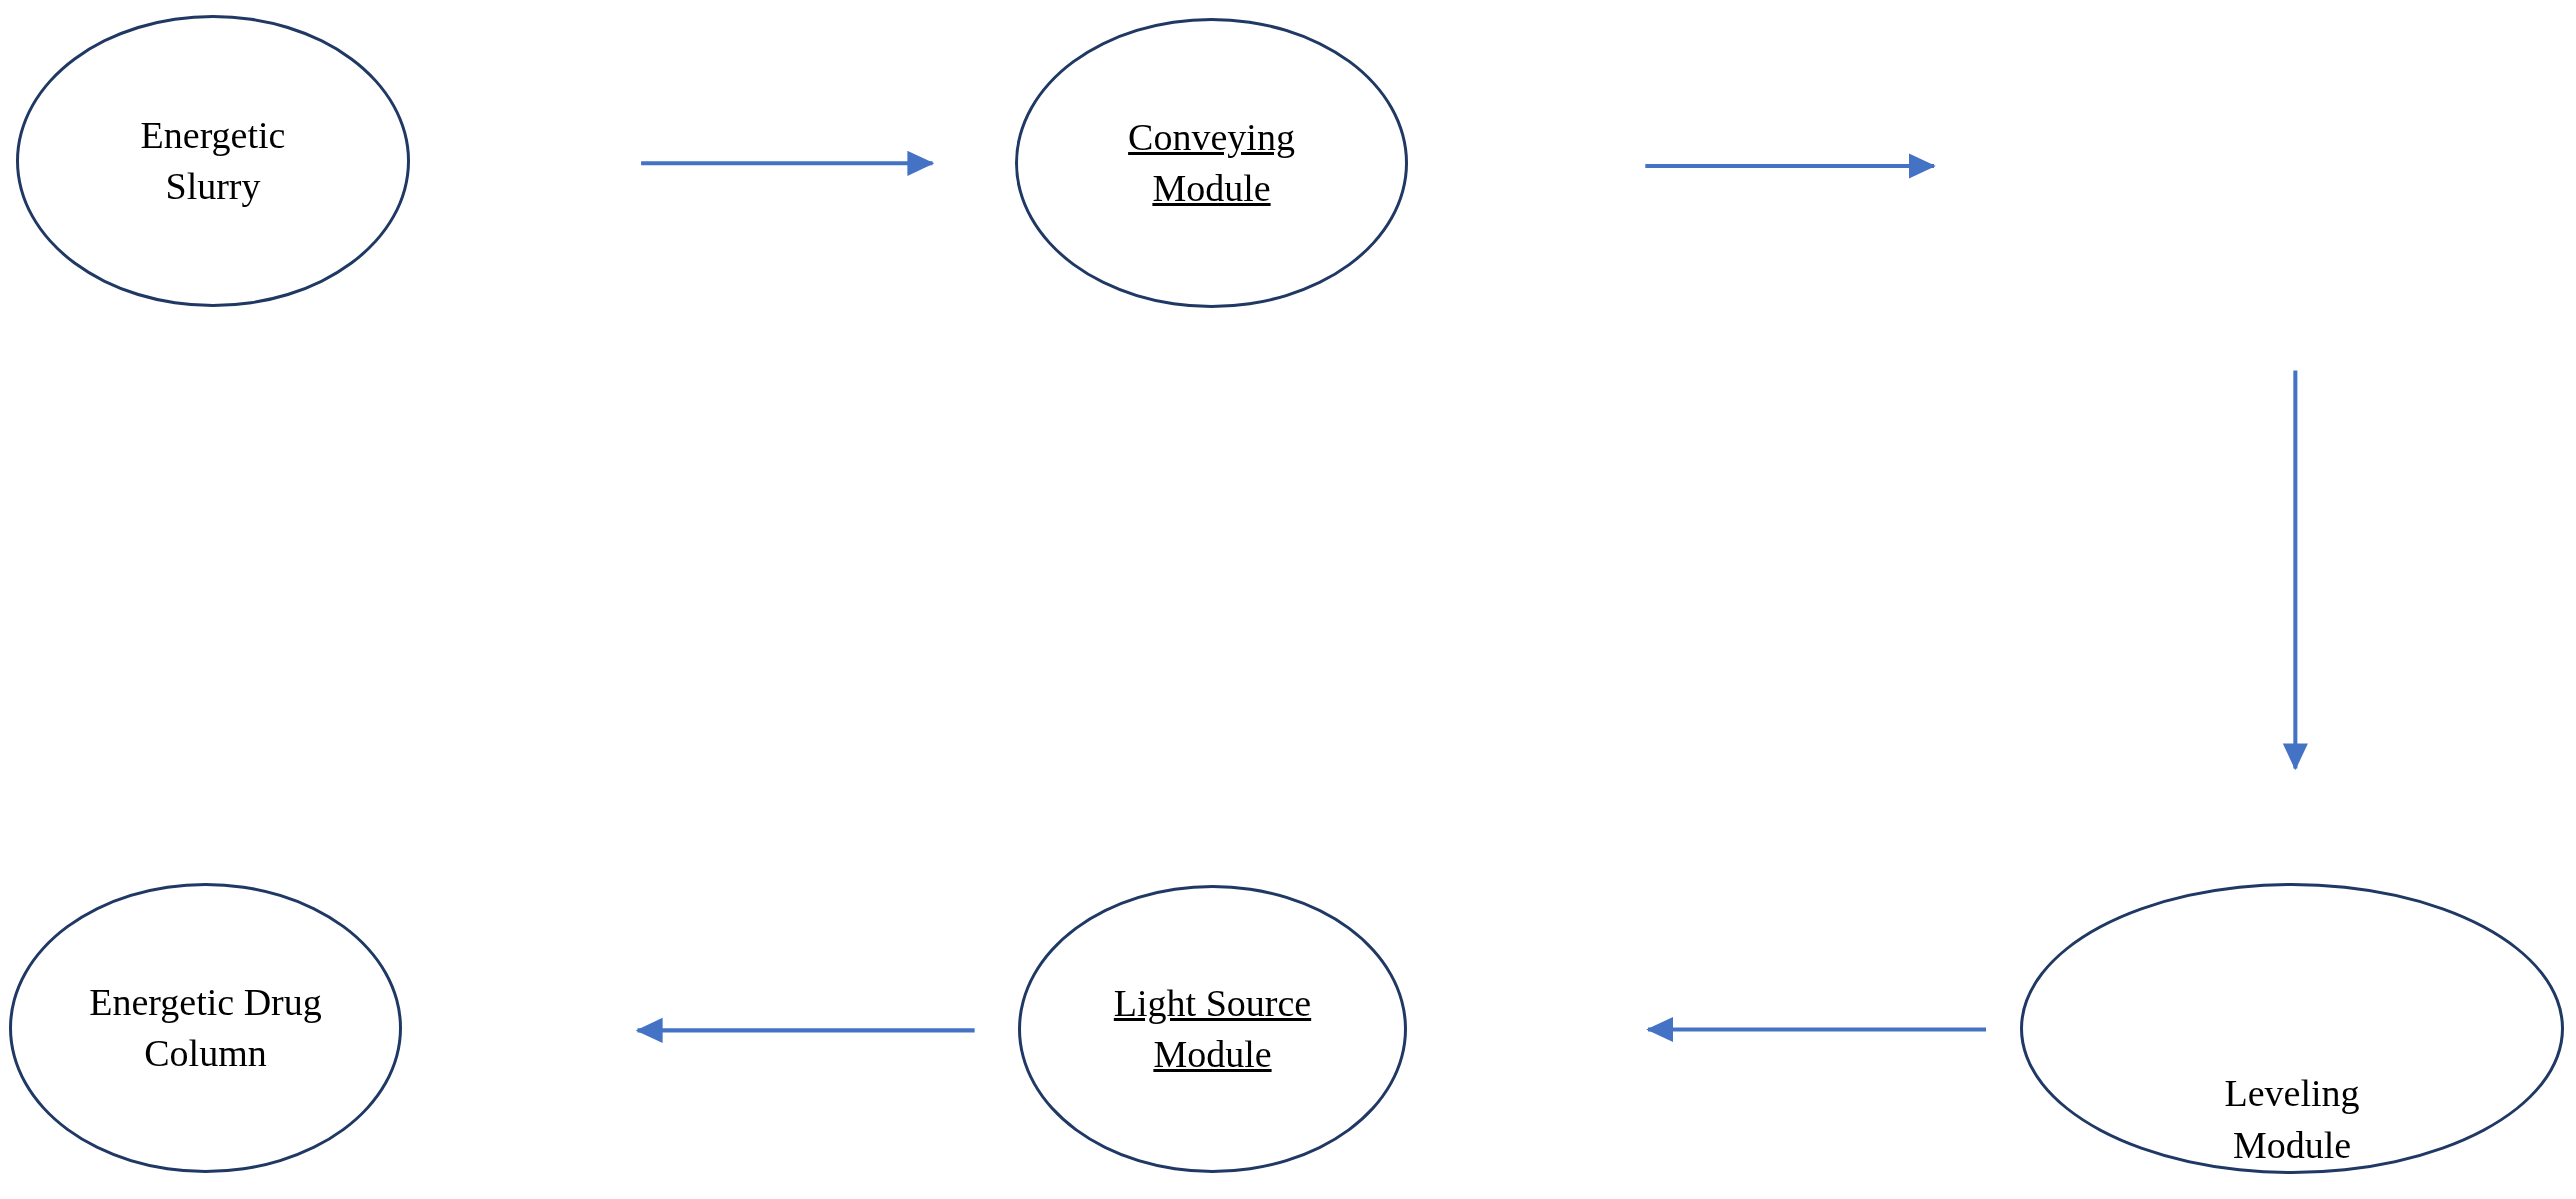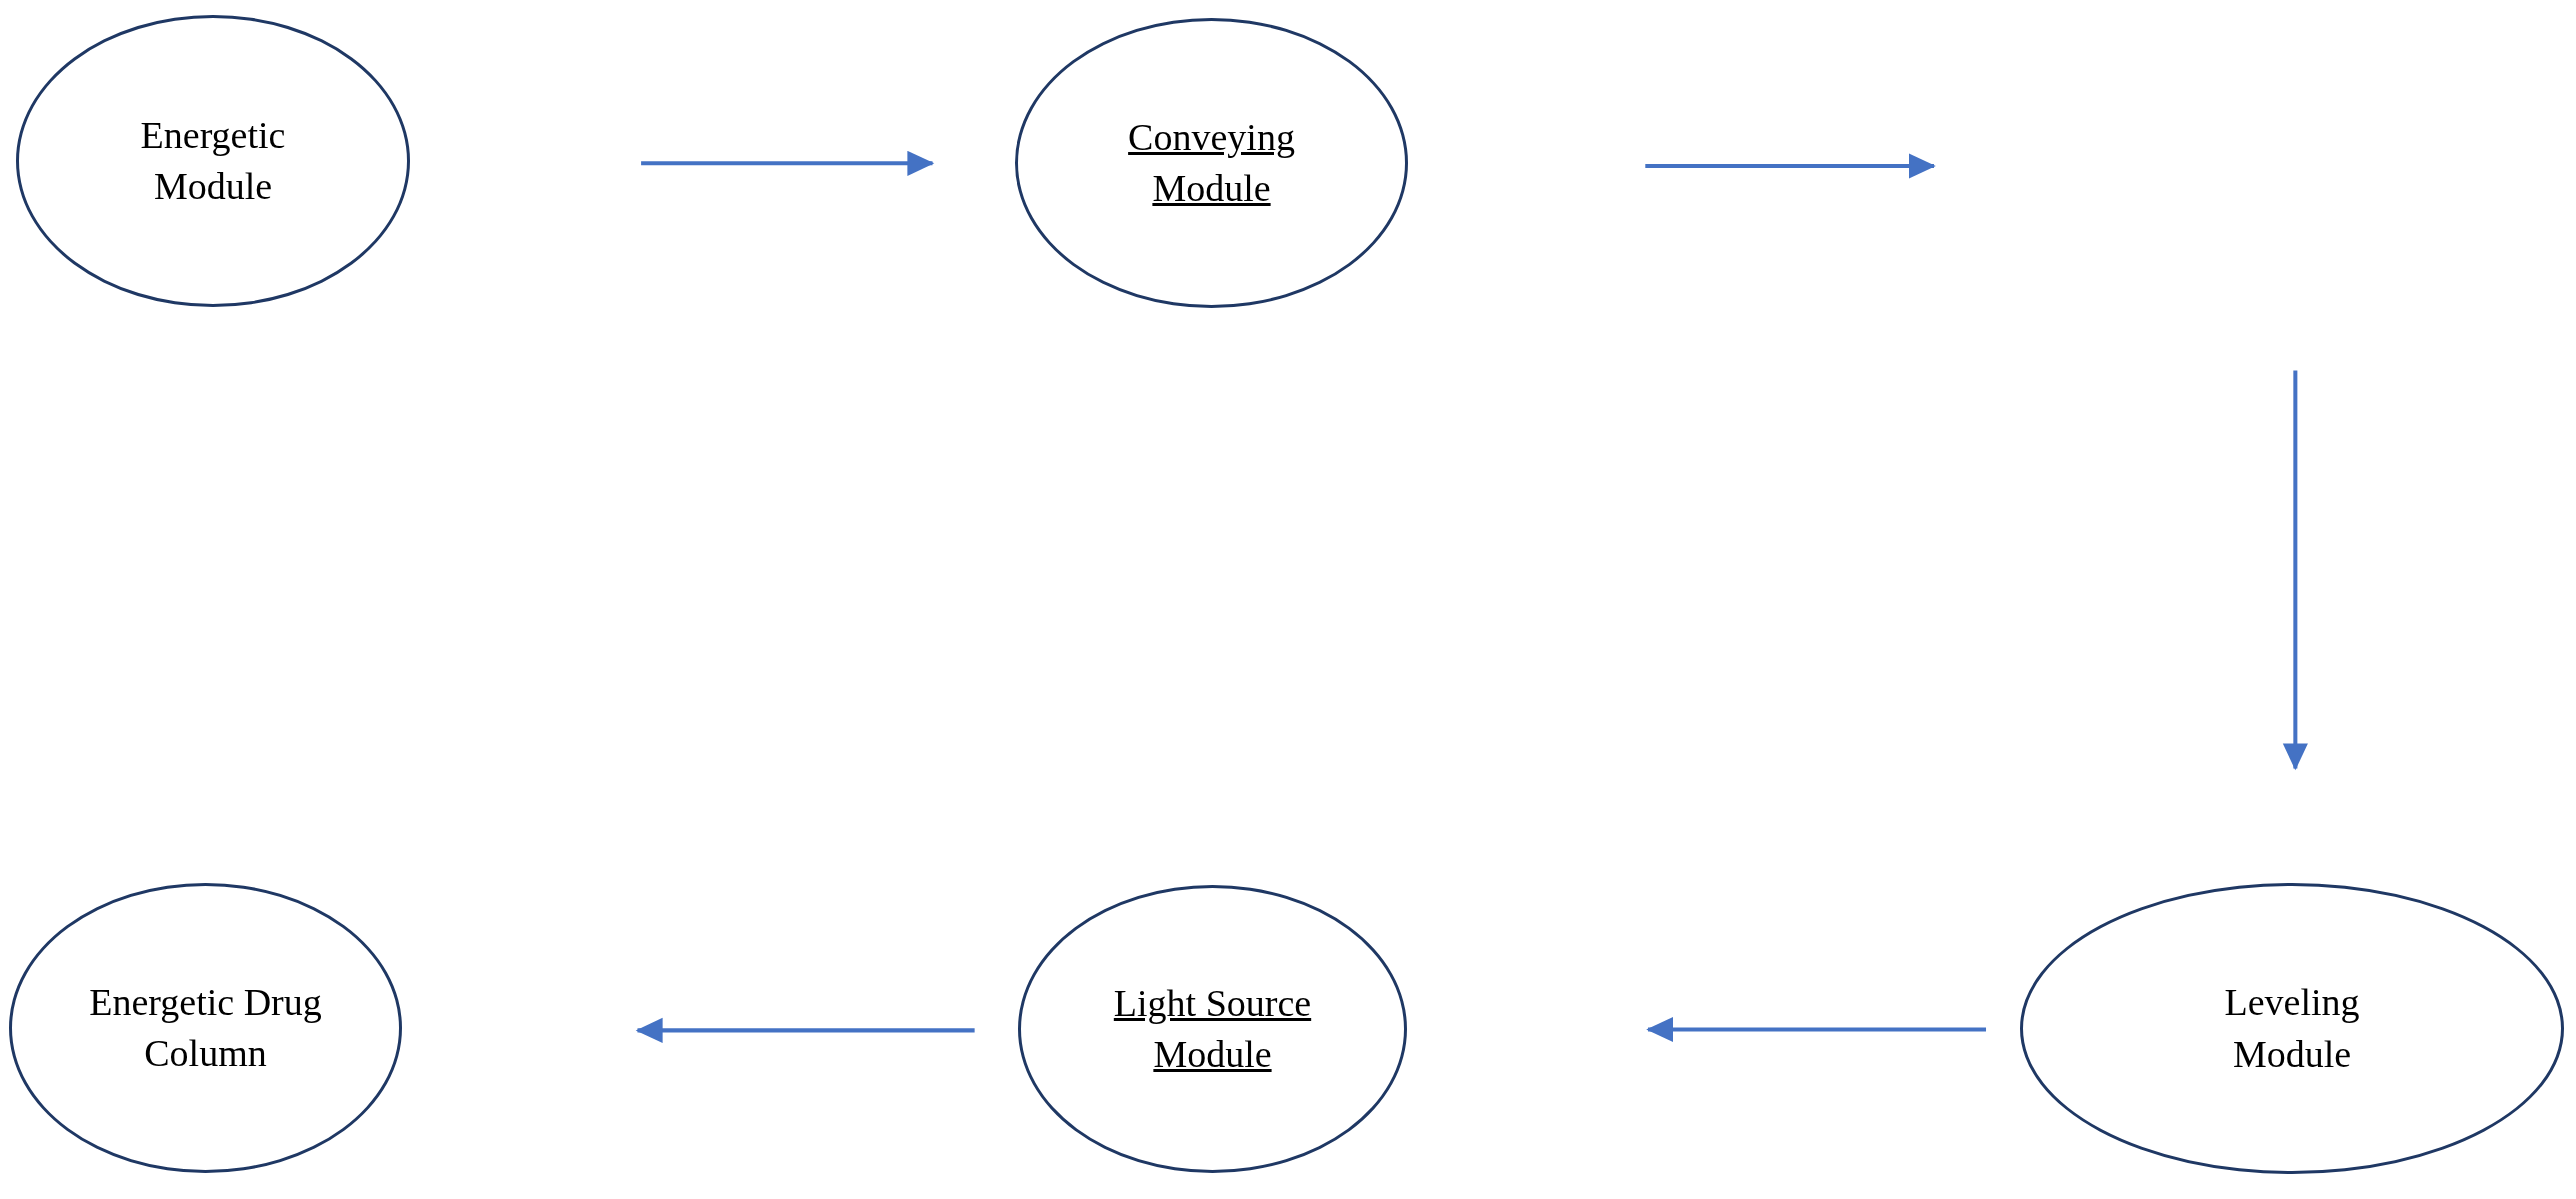--- a/index.html
+++ b/index.html
@@ -47,21 +47,21 @@
     color: var(--text, #000000);
     text-align: center;
     white-space: pre-line;
   }
   
   .node-1 { left: 16px;   top: 15.2px;  width: 394px; height: 292px; }
   .node-2 { left: 1015px; top: 18px;  width: 393px; height: 290px; text-decoration: underline; }
   .node-3 { left: 2028px; top: 16px;  width: 529px; height: 289px; }
   .node-4 { left: 9px;   top: 883px; width: 393px; height: 290px; }
   .node-5 { left: 1018px; top: 885px; width: 389px; height: 288px; text-decoration: underline; }
-  .node-6 { left: 2020px; top: 883px; width: 544px; height: 291px; }
+  .node-6 { left: 2020px; top: 883px; width: 544px; height: 291px; align-items: flex-end; }
 </style>
 </head>
 <body>
 
 <div class="canvas">
 
   <svg class="arrows" viewBox="0 0 2873 1338" xmlns="http://www.w3.org/2000/svg" aria-hidden="true">
     <defs>
       <marker id="ah" markerUnits="userSpaceOnUse" markerWidth="34" markerHeight="30" refX="28" refY="14" orient="auto">
         <path class="arrowhead" d="M0,0 L30,14 L0,28 Z"></path>
@@ -74,21 +74,21 @@
 
     <line class="arrow-line" marker-end="url(#ah)" x1="2560" y1="413" x2="2560" y2="857"></line>
 
     <line class="arrow-line" marker-end="url(#ah)" x1="2215" y1="1148" x2="1838" y2="1148"></line>
 
     <line class="arrow-line" marker-end="url(#ah)" x1="1087" y1="1149" x2="711" y2="1149"></line>
   </svg>
 
   <div class="node node-1">
     <span class="node-label">Energetic
-Module</span>
+Slurry</span>
   </div>
 
   <div class="node node-2">
     <span class="node-label">Conveying
 Module</span>
   </div>
 
 
   <div class="node node-4">
     <span class="node-label">Energetic Drug

